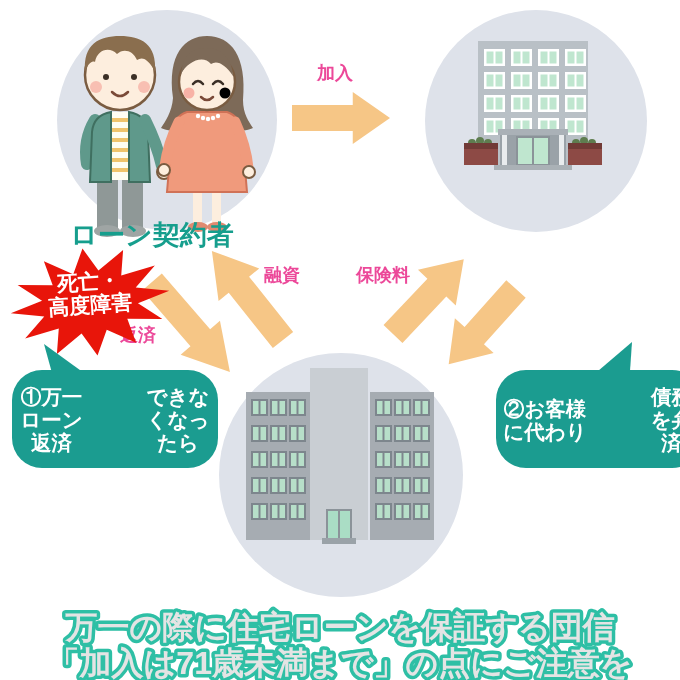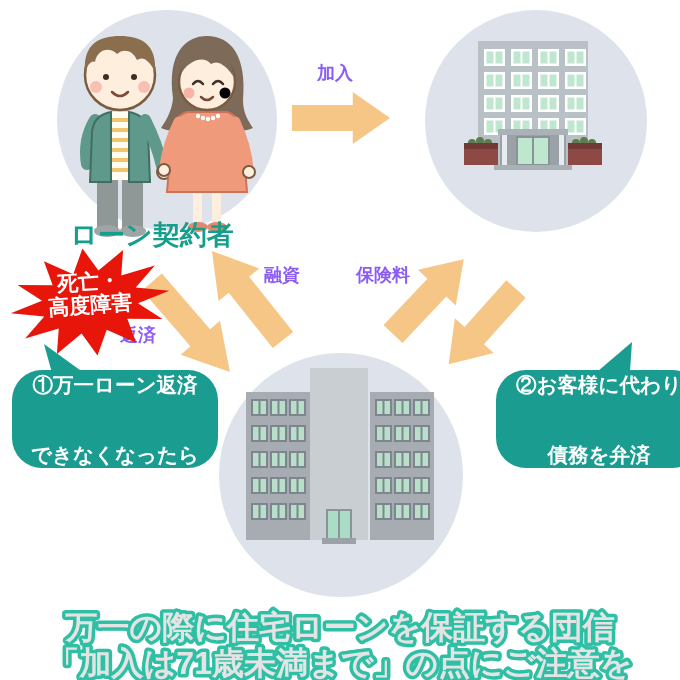--- a/index.html
+++ b/index.html
@@ -14,33 +14,33 @@
   .node-art{position:absolute;z-index:2;}
   .node-label{
     position:absolute;z-index:3;color:#169e8d;font-size:27px;font-weight:bold;
     text-align:center;line-height:1.1;white-space:nowrap;
   }
   .lbl-contractor{left:52px;top:221px;width:200px;}
   .lbl-insurance{left:437px;top:192px;width:200px;}
   .lbl-bank{left:241px;top:550px;width:200px;}
   .overlay{position:absolute;left:0;top:0;z-index:4;}
   .arrow-label{
-    position:absolute;z-index:5;color:#8b5cf6;font-size:18px;font-weight:600;
+    position:absolute;z-index:5;color:#ec4899;font-size:18px;font-weight:600;
     text-align:center;white-space:nowrap;
   }
   .lbl-join{left:300px;top:61px;width:70px;}
   .lbl-financing{left:250px;top:263px;width:64px;}
   .lbl-premium{left:350px;top:263px;width:66px;}
   .lbl-repayment{left:108px;top:323px;width:60px;}
   .star{position:absolute;left:6px;top:246px;z-index:6;}
   .star text{fill:#ffffff;font-size:21px;font-weight:bold;text-anchor:middle;}
   .bubble{
     position:absolute;z-index:6;width:206px;height:98px;background:#1b9c90;
     border-radius:30px;color:#ffffff;font-size:20.5px;font-weight:bold;
-    display:flex;flex-direction:column;align-items:center;justify-content:center;
+    display:flex;flex-direction:row;align-items:center;justify-content:center;
     text-align:center;line-height:1.12;padding-top:3px;box-sizing:border-box;gap:47px;
   }
   .bubble-left{left:12px;top:370px;}
   .bubble-right{left:463px;top:370px;margin-left:33px;}
   .tail{position:absolute;z-index:6;}
   .tail-left{left:38px;top:344px;}
   .tail-right{left:592px;top:342px;}
   .caption{position:absolute;left:0;top:604px;z-index:7;}
   .caption text{
     font-size:32px;font-weight:bold;text-anchor:middle;fill:#e4e4e4;

